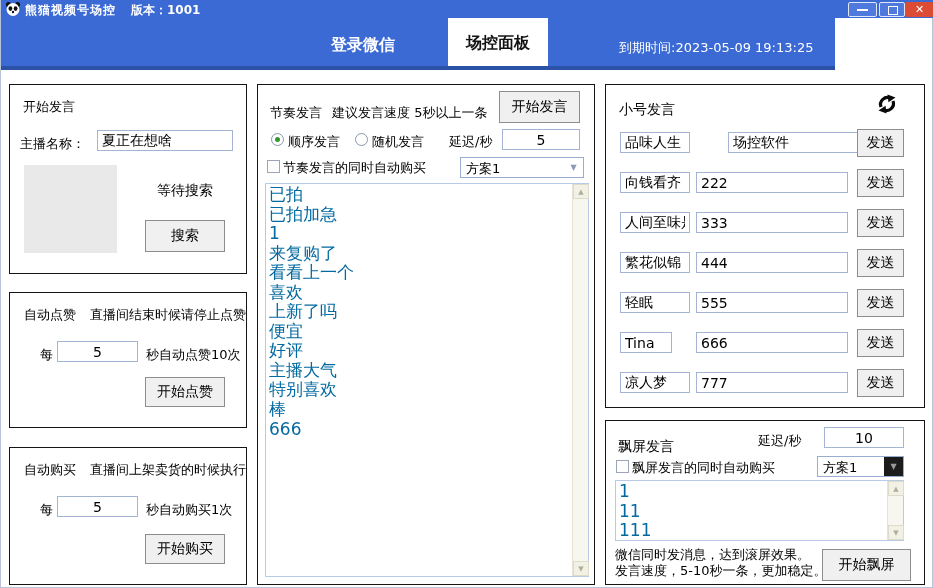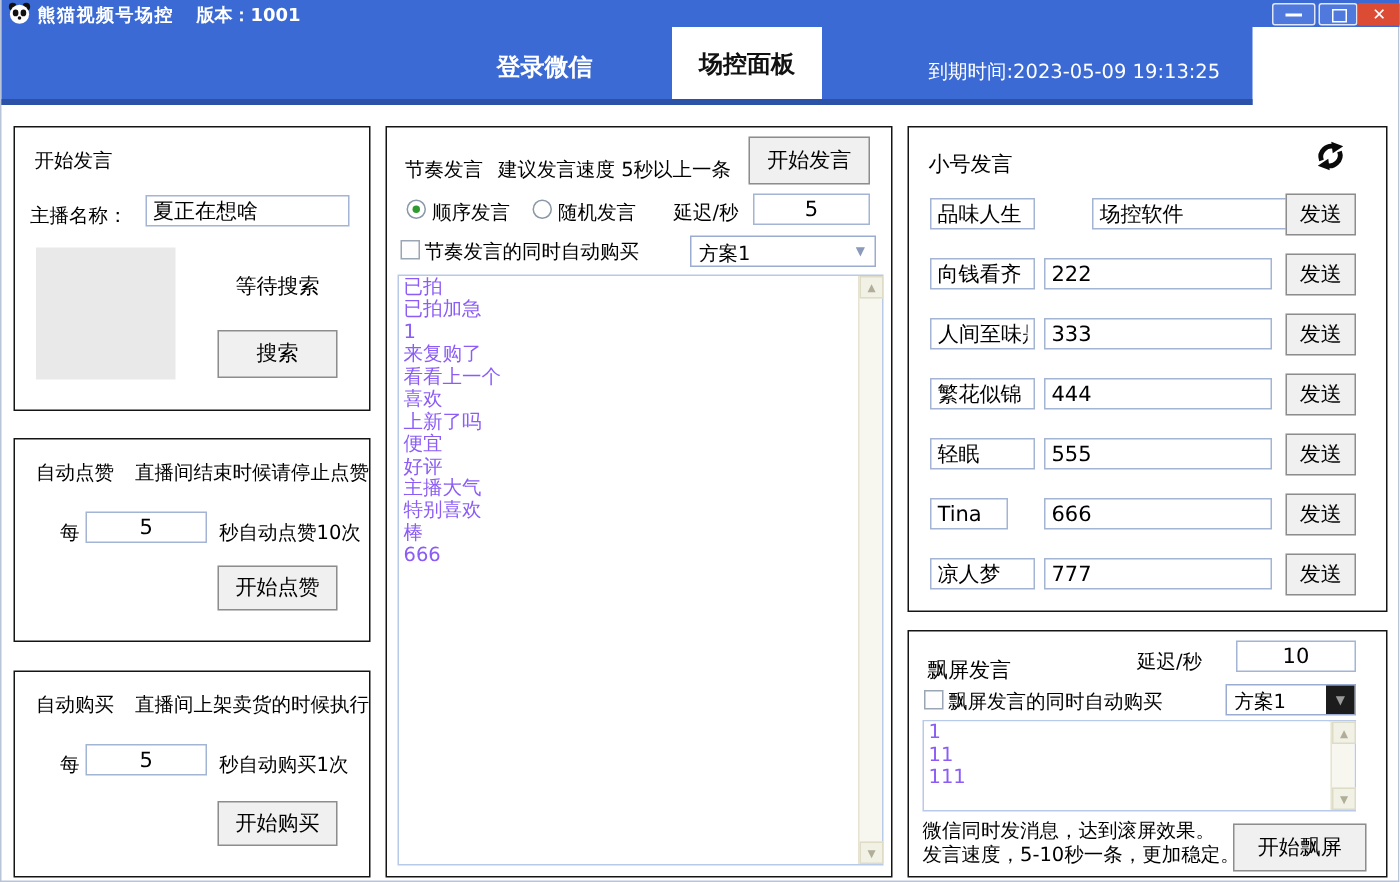--- a/index.html
+++ b/index.html
@@ -49,21 +49,21 @@
   
   .combo { position:absolute; border:1px solid #9aadd0; background:#fff; font-size:13px; cursor:pointer; }
   .combo .ctext { position:absolute; left:5px; top:2px; }
   .combo .carrow { position:absolute; right:2px; top:2px; width:15px; height:15px; font-size:8px; color:#8a9ab8; text-align:center; line-height:15px; }
   .combo.dark .carrow { right:0; top:0; width:19px; height:19px; background:#1c1c1c; color:#9a9a9a; line-height:19px; }
 
   
   .tbox { position:absolute; border:1px solid #b9c9e8; background:#fff; }
   .tbox textarea { position:absolute; left:0; top:0; right:17px; bottom:0; width:calc(100% - 17px); height:100%;
                    border:none; resize:none; outline:none; overflow:hidden; font-family:"DejaVu Sans", sans-serif;
-                   font-size:13px; line-height:1.15; color:#8b5cf6; padding:1px 3px; }
+                   font-size:17px; line-height:1.15; color:#0369a1; padding:1px 3px; }
   .vscroll { position:absolute; right:0; top:0; bottom:0; width:16px; background:#f7f6ef; border-left:1px solid #e6e3d2; }
   .sbtn { position:absolute; left:0; width:16px; height:15px; background:#f2f1e6; border:1px solid #dedbc6;
           color:#b0ad98; font-size:7px; text-align:center; line-height:14px; cursor:pointer; }
   .sbtn.up { top:0; } .sbtn.down { bottom:0; }
 
   .gray-box { position:absolute; background:#e9e9e9; }
   .refresh { position:absolute; cursor:pointer; }
   .note { position:absolute; font-size:13px; line-height:1.25; color:#000; white-space:nowrap; }
 </style>
 </head>

